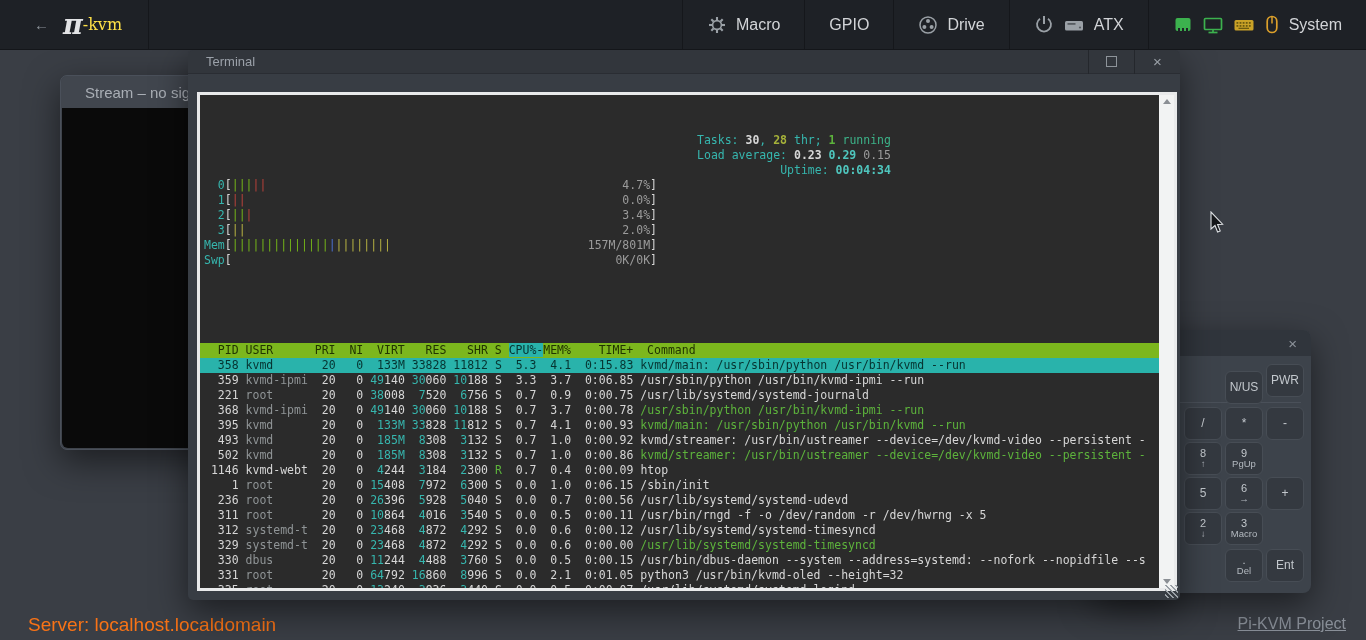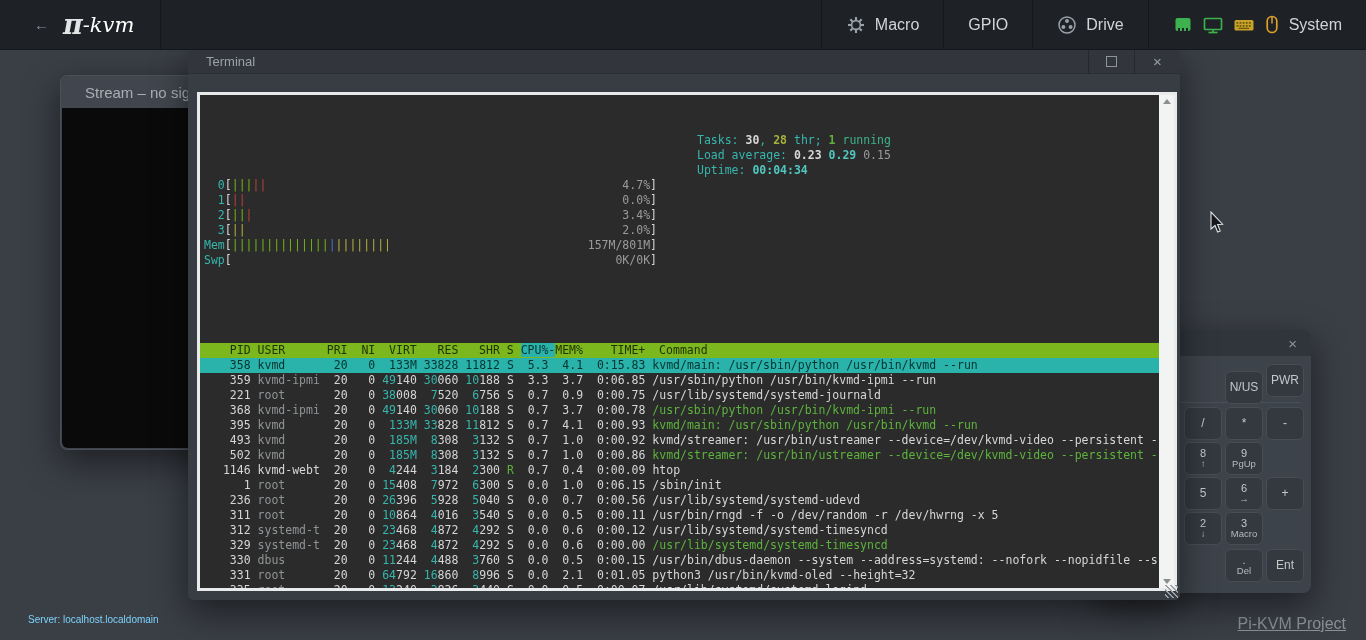--- a/index.html
+++ b/index.html
@@ -6,21 +6,21 @@
   html,body { width:1366px; height:640px; overflow:hidden; background:#3a3e45;
               font-family:"Liberation Sans", sans-serif; }
   #stage { position:relative; width:1366px; height:640px; overflow:hidden; background:#3a3e45; }
 
   
   .navbar { position:absolute; left:0; top:0; width:1366px; height:50px; background:#1e2126;
             display:flex; align-items:stretch; z-index:20; border-bottom:1px solid #14161a; }
   .nav-logo { display:flex; align-items:center; padding:0 26px 0 34px; border-right:1px solid #15171b; }
   .nav-back { color:#8d939a; font-size:15px; margin-right:14px; cursor:pointer; }
   .logo-pi { font-family:"DejaVu Serif", serif; font-style:italic; font-weight:bold; font-size:27px; color:#e3e4e6; }
-  .logo-suffix { font-family:"DejaVu Serif", serif; font-size:21px; color:#ffffff;font-style:italic; }
+  .logo-suffix { font-family:"DejaVu Serif", serif; font-size:16px; color:#fde047; }
   .nav-right { margin-left:auto; display:flex; align-items:stretch; }
   .nav-item { display:flex; align-items:center; gap:9px; padding:0 24px; border-left:1px solid #15171b;
               color:#d2d4d7; font-size:16px; cursor:pointer; }
   .nav-item svg { display:block; }
 
   
   .window { position:absolute; border-radius:7px; box-shadow:0 12px 34px rgba(0,0,0,.5); }
 
   
   .stream { left:60px; top:75px; width:312px; height:375px; background:#3f444c; z-index:4;
@@ -73,33 +73,33 @@
   .c-white { color:#d6d6d6; } .c-dim { color:#9b9b9b; } .c-dimuser { color:#8f9496; }
   .c-cyan { color:#36b6ae; } .c-cyanb { color:#4fc6be; } .c-green { color:#5db33c; }
   .c-olive { color:#a6b23a; } .c-teal { color:#3cb389; }
   .bold { font-weight:bold; }
   .bar-g { color:#73b319; } .bar-r { color:#b8413a; } .bar-y { color:#b5b042; } .bar-b { color:#4a6fd0; }
 
   #meters { position:relative; margin-top:8px; }
   .mline { display:flex; margin-left:4px; width:453px; height:15px; }
   .mlab { display:inline-block; }
   .mbars { flex:1; overflow:hidden; }
-  #summary { position:absolute; left:497px; top:0; }
+  #summary { position:absolute; left:497px; top:0;text-align:right; }
   .sline { height:15px; }
 
   .pblank { height:15px; }
-  .prow { height:15px; padding-left:16px; }
+  .prow { height:15px; padding-left:4px; }
   .prow.hdr { background:#7cb71d; }
   .prow.hdr span { color:#213400; }
   .prow.hdr span.sortcell { background:#29b3ab; color:#063330; }
   .prow.sel { background:#29b3ab; }
   .prow.sel span { color:#063330 !important; }
 
   
-  .footer-server { position:absolute; left:28px; top:614px; color:#7dd3fc; font-size:10px; }
+  .footer-server { position:absolute; left:28px; top:614px; color:#f97316; font-size:19px; }
   .footer-link { position:absolute; right:20px; top:615px; color:#8a9099; font-size:16px;
                  text-decoration:underline; cursor:pointer; }
 
   
   .cursor { position:absolute; left:1210px; top:211px; z-index:50; pointer-events:none; }
 </style>
 </head>
 <body>
 
 <div id="stage">
@@ -135,20 +135,36 @@
       <div class="nav-item">
         <span>
             <svg width="20" height="20" viewBox="0 0 20 20">
           <circle cx="10" cy="10" r="8" fill="none" stroke="#9aa0a6" stroke-width="1.5"></circle>
           <circle cx="10" cy="5.9" r="2" fill="#9aa0a6"></circle>
           <circle cx="6.4" cy="12.1" r="2" fill="#9aa0a6"></circle>
           <circle cx="13.6" cy="12.1" r="2" fill="#9aa0a6"></circle>
             </svg>
           </span>
         <span>Drive</span>
+      </div>
+      <div class="nav-item">
+        <span>
+            <svg width="20" height="21" viewBox="0 0 20 21">
+          <path d="M10 2 V10" stroke="#9aa0a6" stroke-width="2" fill="none"></path>
+          <path d="M6 4.8 A7 7 0 1 0 14 4.8" stroke="#9aa0a6" stroke-width="1.8" fill="none"></path>
+            </svg>
+          </span>
+        <span>
+            <svg width="22" height="20" viewBox="0 0 22 20">
+          <rect x="2" y="6" width="18" height="9.5" rx="1.5" fill="#9aa0a6"></rect>
+          <rect x="4.5" y="8" width="8" height="1.8" fill="#565b60"></rect>
+          <circle cx="17" cy="12.5" r="1.1" fill="#565b60"></circle>
+            </svg>
+          </span>
+        <span>ATX</span>
       </div>
       <div class="nav-item">
         <span>
             <svg width="20" height="20" viewBox="0 0 20 20">
           <rect x="2.5" y="3" width="15" height="13" rx="2" fill="#3cb14e"></rect>
           <rect x="5" y="13" width="2" height="3" fill="#1e2126"></rect>
           <rect x="9" y="13" width="2" height="3" fill="#1e2126"></rect>
           <rect x="13" y="13" width="2" height="3" fill="#1e2126"></rect>
             </svg>
           </span>

